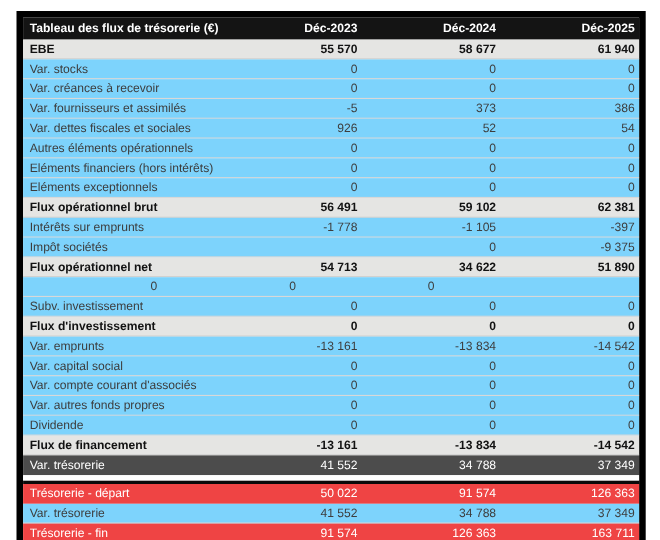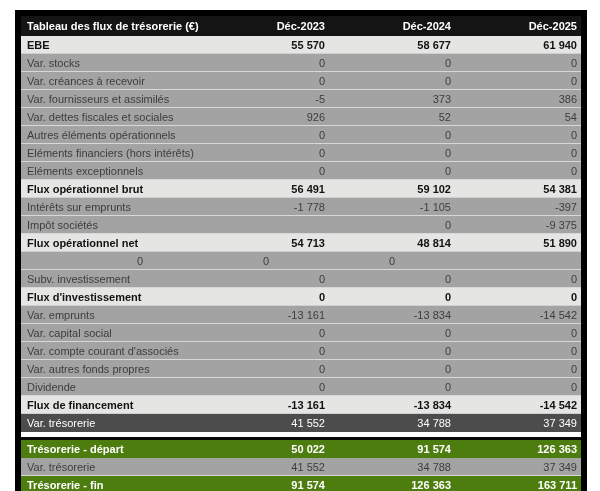--- a/index.html
+++ b/index.html
@@ -13,30 +13,30 @@
     border:6px solid #000000;background:#ffffff;box-sizing:border-box;
   }
   .row{display:flex;align-items:center;height:18px;box-sizing:border-box;}
   .cell{white-space:nowrap;overflow:hidden;}
   .cell.label{flex:1;padding-left:6px;text-align:left;}
   .cell.num{width:122px;text-align:right;padding-right:4px;}
   .row.header{
     background:#141414;color:#ffffff;font-weight:bold;height:20px;
   }
   .r-normal{
-    background:#a3a3a3;color:#3d3d3d;border-bottom:1px solid #d8d8d8;
+    background:#7dd3fc;color:#3d3d3d;border-bottom:1px solid #d8d8d8;
   }
   .r-subtotal{
     background:#e5e5e3;color:#121212;font-weight:bold;border-bottom:1px solid #cfcfcd;
   }
   .r-dark{
     background:#4c4c4c;color:#ffffff;
   }
   .r-darkbold{
-    background:#4d7c0f;color:#ffffff;font-weight:bold;
+    background:#ef4444;color:#ffffff;font-weight:normal;
   }
   .gap{height:5px;background:#ffffff;}
   .sep{height:3px;background:#0a0a0a;}
 </style>
 </head>
 <body>
 
 <div class="twrap">
   <div class="row header">
     <div class="cell label">Tableau des flux de trésorerie (€)</div>
@@ -91,37 +91,37 @@
       <div class="row r-normal">
         <div class="cell label">Eléments exceptionnels</div>
         <div class="cell num">0</div>
         <div class="cell num">0</div>
         <div class="cell num">0</div>
       </div>
       <div class="row r-subtotal">
         <div class="cell label">Flux opérationnel brut</div>
         <div class="cell num">56 491</div>
         <div class="cell num">59 102</div>
-        <div class="cell num">54 381</div>
+        <div class="cell num">62 381</div>
       </div>
       <div class="row r-normal">
         <div class="cell label">Intérêts sur emprunts</div>
         <div class="cell num">-1 778</div>
         <div class="cell num">-1 105</div>
         <div class="cell num">-397</div>
       </div>
       <div class="row r-normal">
         <div class="cell label">Impôt sociétés</div>
         <div class="cell num">0</div>
         <div class="cell num">-9 375</div>
       </div>
       <div class="row r-subtotal">
         <div class="cell label">Flux opérationnel net</div>
         <div class="cell num">54 713</div>
-        <div class="cell num">48 814</div>
+        <div class="cell num">34 622</div>
         <div class="cell num">51 890</div>
       </div>
       <div class="row r-normal">
         <div class="cell num">0</div>
         <div class="cell num">0</div>
         <div class="cell num">0</div>
       </div>
       <div class="row r-normal">
         <div class="cell label">Subv. investissement</div>
         <div class="cell num">0</div>

